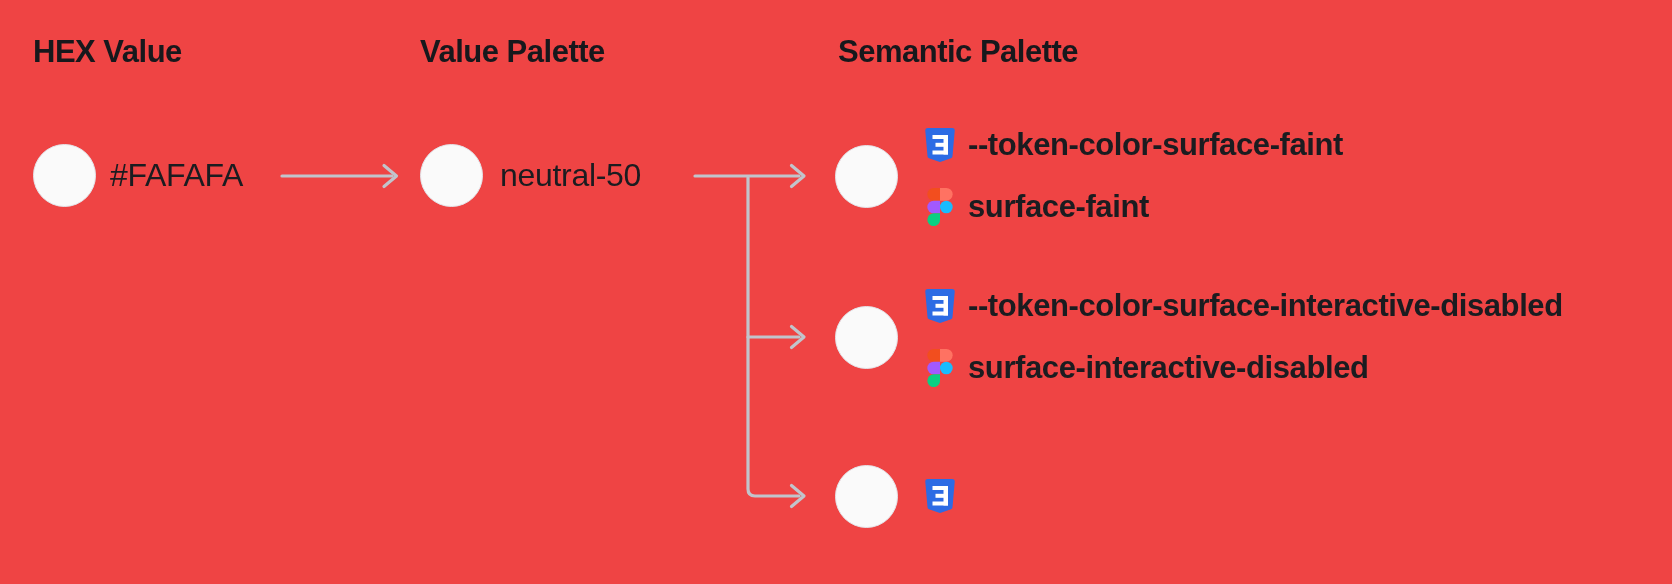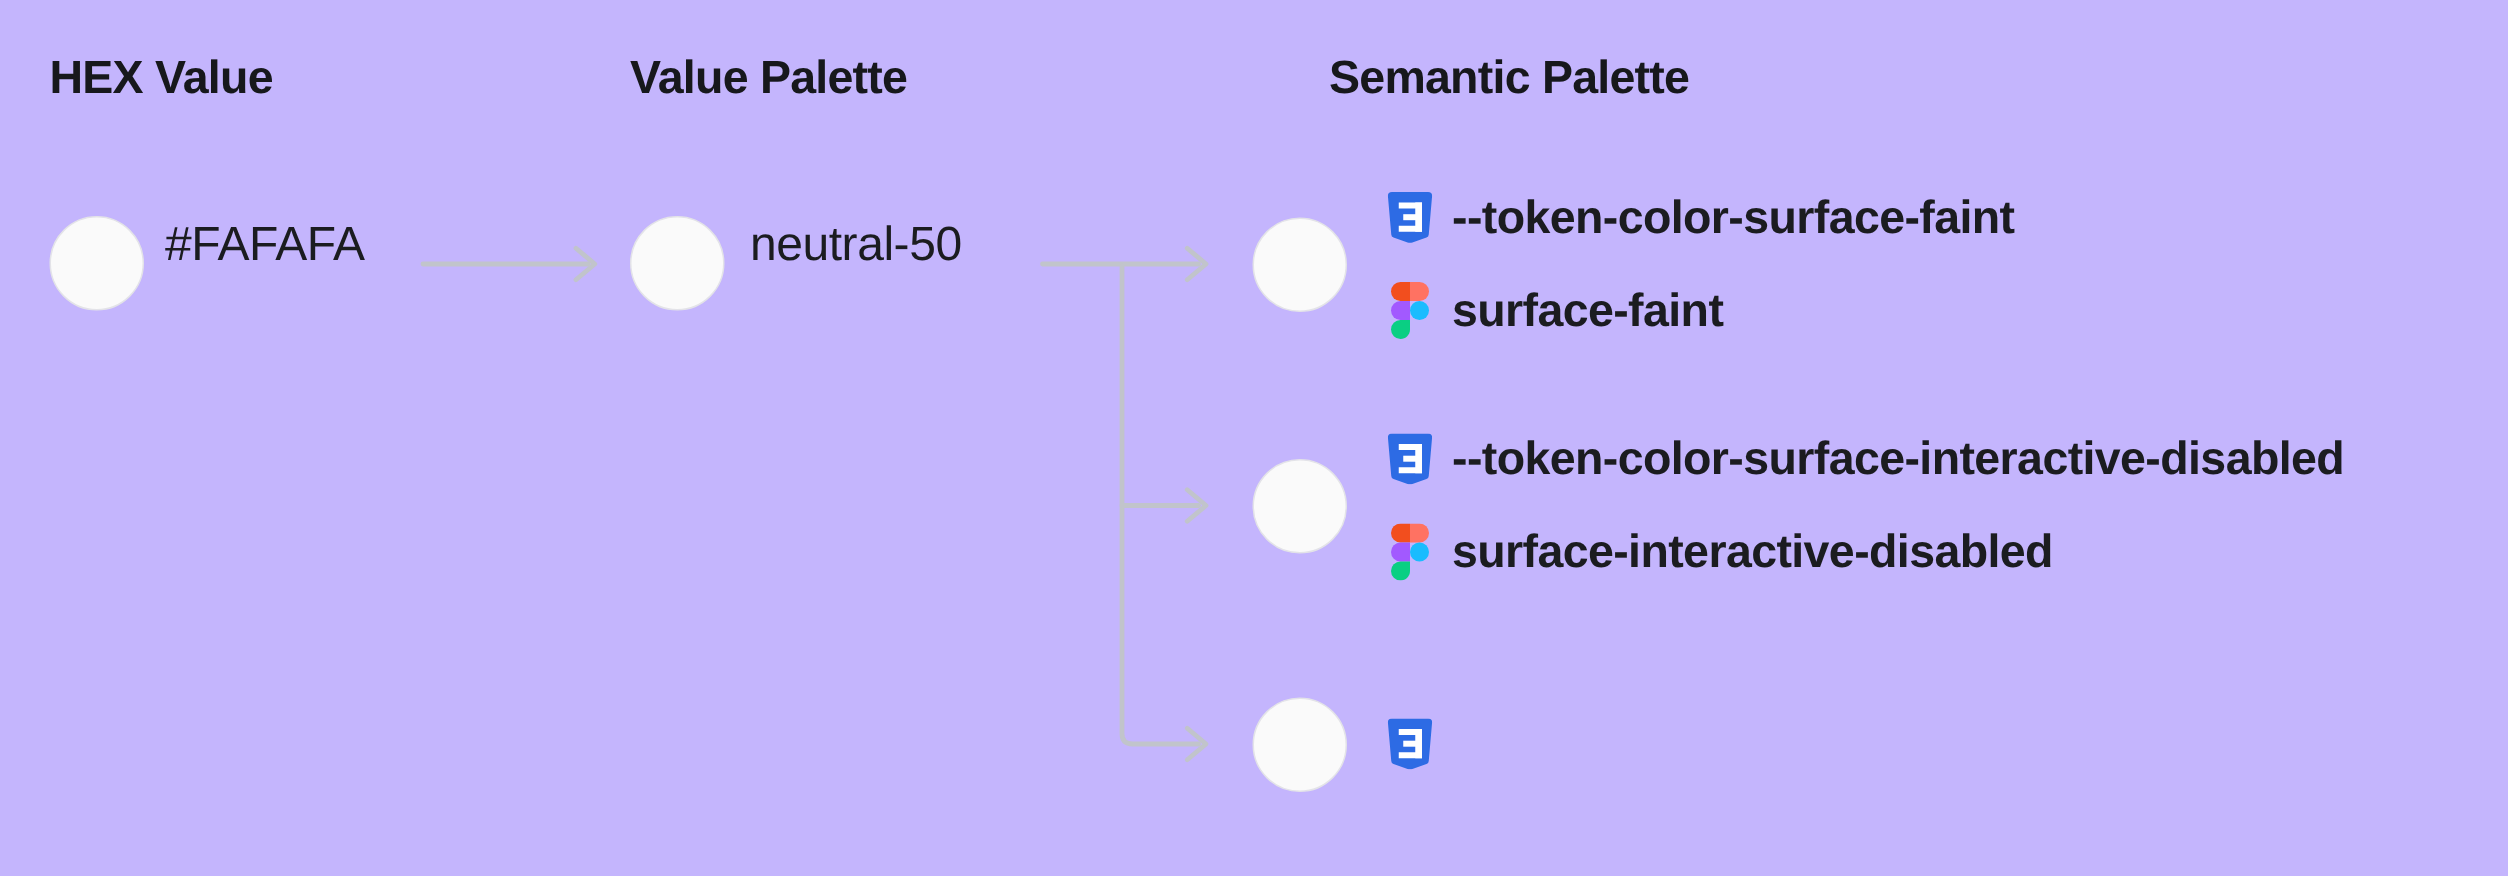--- a/index.html
+++ b/index.html
@@ -1,39 +1,39 @@
 <!DOCTYPE html>
 <html><head>
 <meta charset="utf-8">
 <style>
   html,body{margin:0;padding:0;background:#ffffff;}
   .canvas{
     position:relative;
     width:1672px;height:584px;
-    background:#c4b5fd;
+    background:#ef4444;
     font-family:"Liberation Sans", sans-serif;
     color:#1b1c20;
     overflow:hidden;
   }
   .col-heading{
     position:absolute;
     top:34px;
     font-size:31px;
     font-weight:700;
     letter-spacing:-0.5px;
     color:#17181c;
     white-space:nowrap;
   }
   .heading-hex{left:33px;}
   .heading-core{left:420px;}
-  .heading-semantic{left:838px;margin-left:48px;}
+  .heading-semantic{left:838px;}
 
   .connectors{position:absolute;left:0;top:0;pointer-events:none;}
 
-  .node{position:absolute;display:flex;}
+  .node{position:absolute;display:flex;align-items:center;}
   .swatch{
     width:63px;height:63px;border-radius:50%;
     background:#FAFAFA;
     border:1.5px solid #e3e3e8;
     box-sizing:border-box;
     flex:0 0 auto;
   }
   .hex-node{left:33px;top:144px;gap:14px;}
   .core-node{left:420px;top:144px;gap:17px;}
   .value-label{

